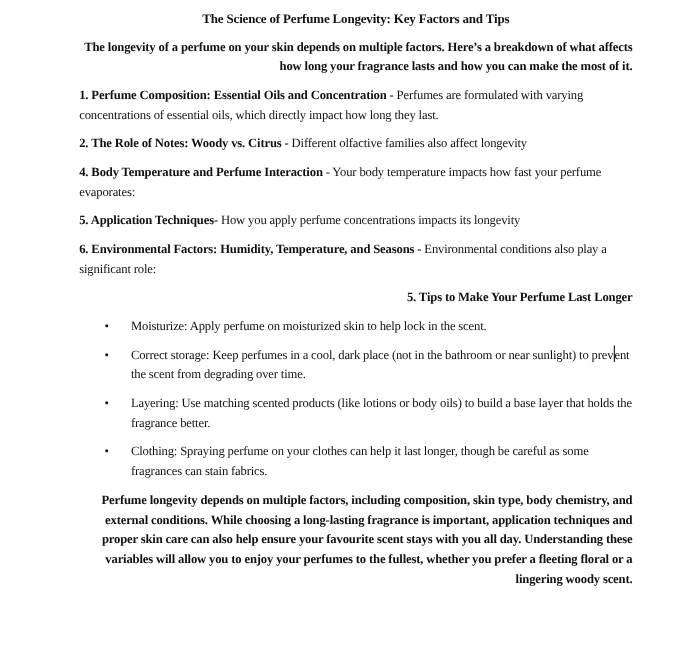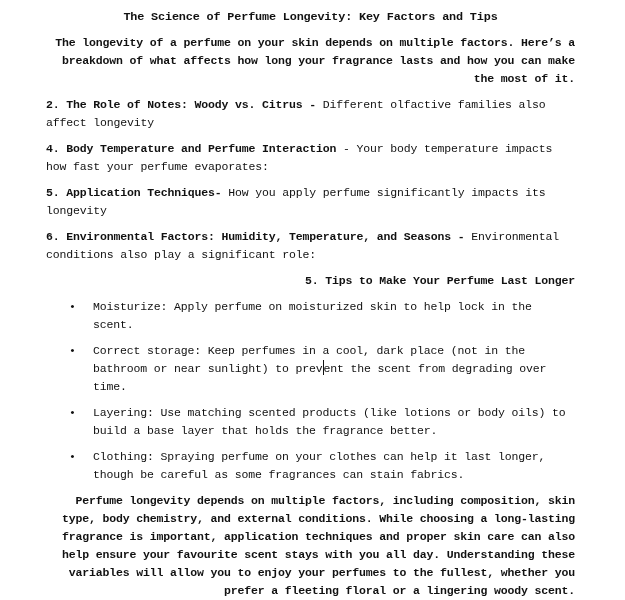--- a/index.html
+++ b/index.html
@@ -7,22 +7,22 @@
     padding: 0;
     background: #ffffff;
     width: 625px;
     height: 600px;
     overflow: hidden;
   }
   .page {
     box-sizing: border-box;
     width: 625px;
     height: 600px;
-    padding: 8px 50px 0 46px;
-    font-family: Liberation Mono, monospace;
+    padding: 8px 50px 0 72px;
+    font-family: Liberation Serif, serif;
     font-size: 11.5px;
     line-height: 18px;
     letter-spacing: -0.15px;
     color: #111111;
     cursor: text;
   }
   .title {
     text-align: center;
     font-weight: 700;
     font-size: 11.8px;
@@ -55,27 +55,28 @@
 </style>
 </head>
 <body>
 
 <div class="page">
 
   <h1 class="title">The Science of Perfume Longevity: Key Factors and Tips</h1>
 
   <p class="b">The longevity of a perfume on your skin depends on multiple factors. Here’s a breakdown of what affects how long your fragrance lasts and how you can make the most of it.</p>
 
+  <p><span class="b">1. Perfume Composition: Essential Oils and Concentration -</span><span> Perfumes are formulated with varying concentrations of essential oils, which directly impact how long they last.</span></p>
 
   <p><span class="b">2. The Role of Notes: Woody vs. Citrus -</span><span> Different olfactive families also affect longevity</span></p>
 
 
   <p><span class="b">4. Body Temperature and Perfume Interaction</span><span> - Your body temperature impacts how fast your perfume evaporates:</span></p>
 
-  <p><span class="b">5. Application Techniques-</span><span> How you apply perfume significantly impacts its longevity</span></p>
+  <p><span class="b">5. Application Techniques-</span><span> How you apply perfume concentrations impacts its longevity</span></p>
 
   <p><span class="b">6. Environmental Factors: Humidity, Temperature, and Seasons -</span><span> Environmental conditions also play a significant role:</span></p>
 
   <p class="b">5. Tips to Make Your Perfume Last Longer</p>
 
   <ul class="tips">
     <li><span>Moisturize: Apply perfume on moisturized skin to help lock in the scent.</span></li>
     <li><span>Correct storage: Keep perfumes in a cool, dark place (not in the bathroom or near sunlight) to prev</span><span class="caret"></span><span>ent the scent from degrading over time.</span></li>
     <li><span>Layering: Use matching scented products (like lotions or body oils) to build a base layer that holds the fragrance better.</span></li>
     <li><span>Clothing: Spraying perfume on your clothes can help it last longer, though be careful as some fragrances can stain fabrics.</span></li>

